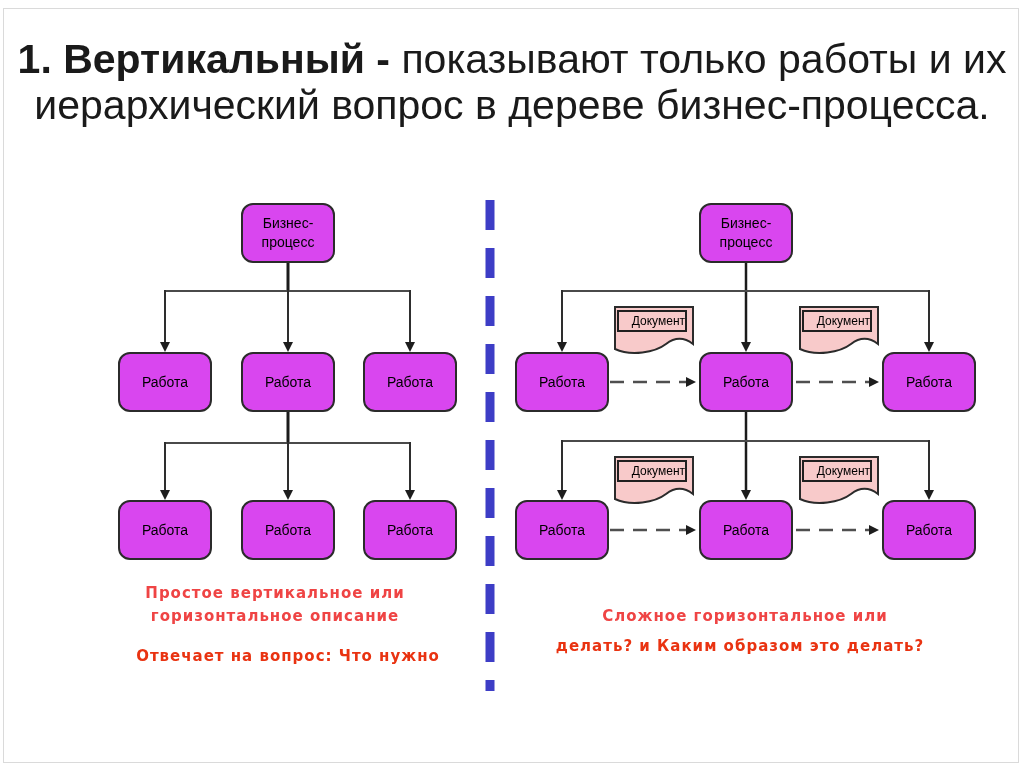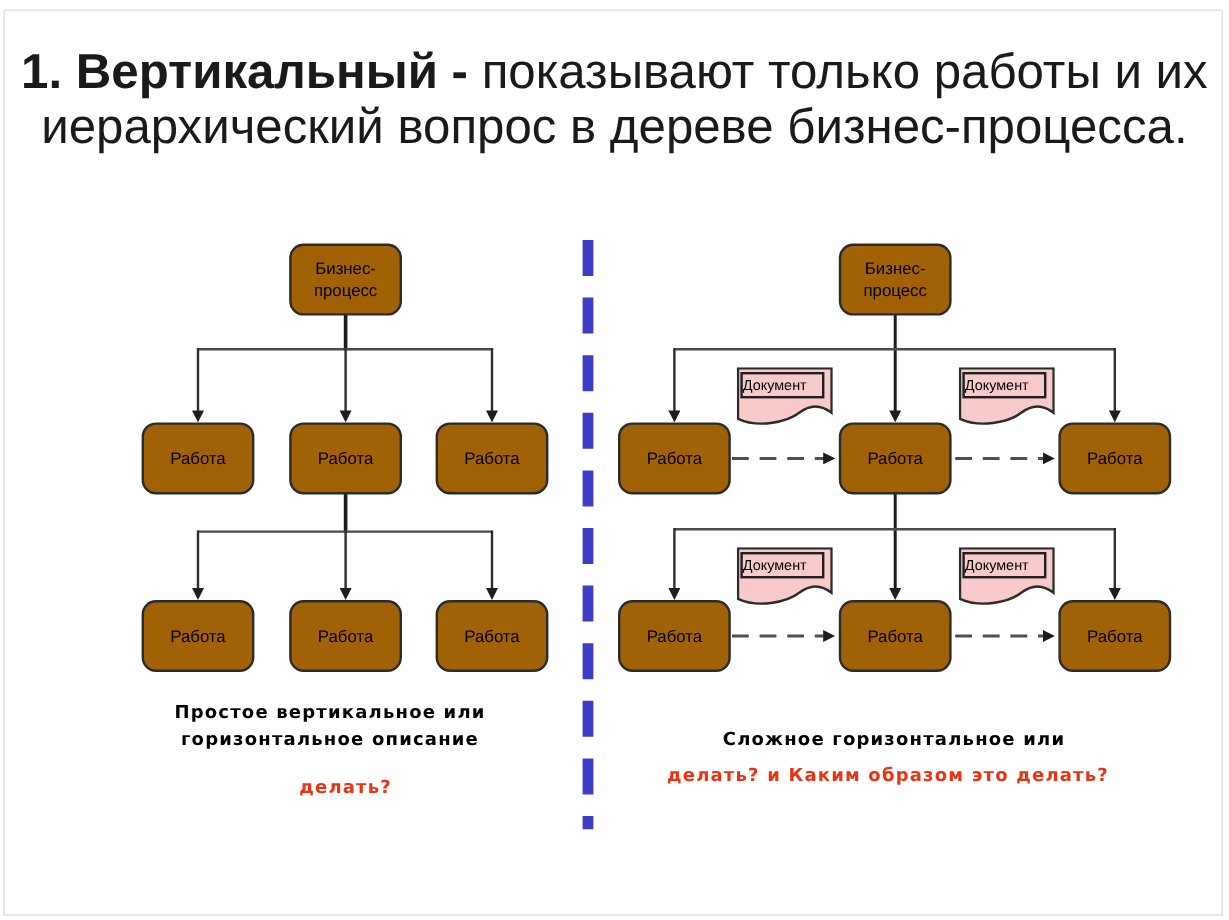--- a/index.html
+++ b/index.html
@@ -12,35 +12,35 @@
     border:1px solid #dadada;box-sizing:border-box;pointer-events:none;
   }
   .title{
     position:absolute;left:0;top:36px;width:1024px;text-align:center;
     font-size:41px;line-height:46px;color:#1a1a1a;letter-spacing:0px;
   }
   .title b{font-weight:bold;}
   .layer{position:absolute;left:0;top:0;}
   .gbox{
     position:absolute;box-sizing:border-box;width:94px;height:60px;
-    background:#a16207;border:2px solid #2b2b2b;border-radius:12px;
+    background:#d946ef;border:2px solid #2b2b2b;border-radius:12px;
     display:flex;flex-direction:column;align-items:center;justify-content:center;
     font-size:14px;line-height:19px;color:#000;z-index:3;
   }
   .doc{position:absolute;width:80px;height:50px;z-index:3;}
   .doc svg{position:absolute;left:0;top:0;}
   .doc-label{
     position:absolute;left:3px;top:4px;width:70px;box-sizing:border-box;
-    border:2px solid #202020;text-align:left;font-size:12px;
+    border:2px solid #202020;text-align:right;font-size:12px;
     padding:2px 0;color:#000;
   }
   .cap{position:absolute;text-align:center;font-weight:bold;font-size:15px;
     line-height:23px;letter-spacing:1px;z-index:2;
     font-family:"DejaVu Sans","Liberation Sans",sans-serif;}
-  .cap-blue{color:#000000;}
+  .cap-blue{color:#ef4444;}
   .cap-red{color:#e93311;}
 </style>
 </head>
 <body>
 
 <div class="frame"></div>
 
 <div class="title">
   <div><b>1. Вертикальный - </b><span>показывают только работы и их</span></div>
   <div>иерархический вопрос в дереве бизнес-процесса.</div>
@@ -110,21 +110,21 @@
   </div>
 <div class="gbox" style="left:363px;top:500px;">
     <span>Работа</span>
   </div>
 
 <div class="cap cap-blue" style="left:80px;top:582px;width:390px;">
   <div>Простое вертикальное или</div>
   <div>горизонтальное описание</div>
 </div>
 <div class="cap cap-red" style="left:93px;top:645px;width:390px;">
-  <div>делать?</div>
+  <div>Отвечает на вопрос: Что нужно</div>
 </div>
 
 <div class="gbox" style="left:699px;top:203px;">
   <span>Бизнес-</span>
   <span>процесс</span>
 </div>
 
 <div class="gbox" style="left:515px;top:352px;">
     <span>Работа</span>
   </div>

